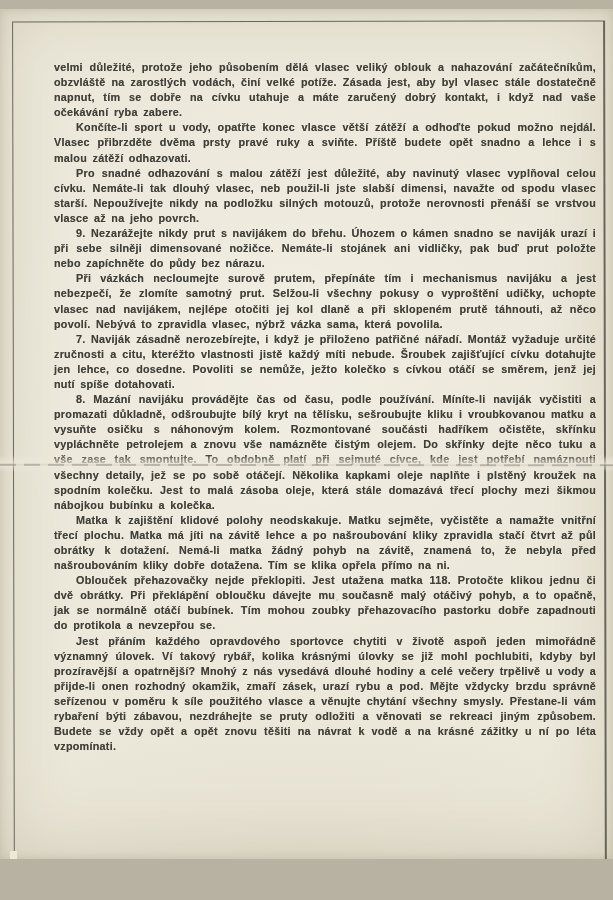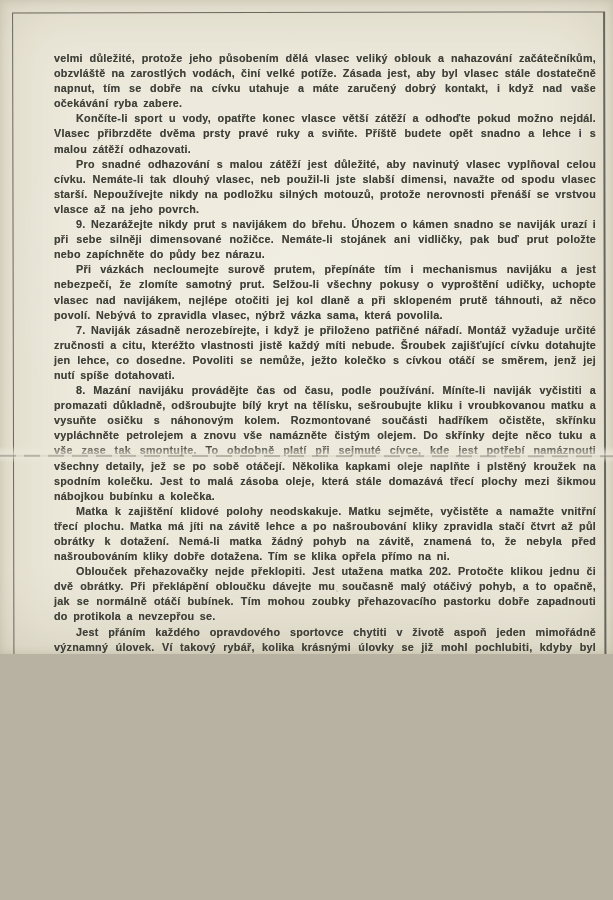--- a/index.html
+++ b/index.html
@@ -1,19 +1,19 @@
 <!DOCTYPE html>
 <html><head>
 <meta charset="utf-8">
 <style>
   html,body { margin:0; padding:0; background:#b7b2a2; }
   .page {
     position:relative;
-    width:613px; height:654px;
-    margin:0 auto;
+    width:613px; height:850px;
+    margin:9px auto;
     background:#ece8da;
     background-image:
       radial-gradient(ellipse 70% 55% at 48% 42%, rgba(255,255,255,.22), rgba(255,255,255,0) 70%),
       radial-gradient(ellipse 120% 30% at 50% 100%, rgba(140,125,85,.08), rgba(0,0,0,0) 60%);
     box-shadow: inset 0 0 70px rgba(110,98,60,.20), inset 0 0 10px rgba(90,80,50,.18);
     overflow:hidden;
     font-family:"Liberation Sans", sans-serif;
   }
   .frame {
     position:absolute;
@@ -81,21 +81,21 @@
 
   <div class="content">
     <p class="para first">velmi důležité, protože jeho působením dělá vlasec veliký oblouk a nahazování začátečníkům, obzvláště na zarostlých vodách, činí velké potíže. Zásada jest, aby byl vlasec stále dostatečně napnut, tím se dobře na cívku utahuje a máte zaručený dobrý kontakt, i když nad vaše očekávání ryba zabere.</p>
     <p class="para">Končíte-li sport u vody, opatřte konec vlasce větší zátěží a odhoďte pokud možno nejdál. Vlasec přibrzděte dvěma prsty pravé ruky a sviňte. Příště budete opět snadno a lehce i s malou zátěží odhazovati.</p>
     <p class="para">Pro snadné odhazování s malou zátěží jest důležité, aby navinutý vlasec vyplňoval celou cívku. Nemáte-li tak dlouhý vlasec, neb použil-li jste slabší dimensi, navažte od spodu vlasec starší. Nepoužívejte nikdy na podložku silných motouzů, protože nerovnosti přenáší se vrstvou vlasce až na jeho povrch.</p>
     <p class="para">9. Nezarážejte nikdy prut s navijákem do břehu. Úhozem o kámen snadno se naviják urazí i při sebe silněji dimensované nožičce. Nemáte-li stojánek ani vidličky, pak buď prut položte nebo zapíchněte do půdy bez nárazu.</p>
     <p class="para">Při vázkách necloumejte surově prutem, přepínáte tím i mechanismus navijáku a jest nebezpečí, že zlomíte samotný prut. Selžou-li všechny pokusy o vyproštění udičky, uchopte vlasec nad navijákem, nejlépe otočiti jej kol dlaně a při sklopeném prutě táhnouti, až něco povolí. Nebývá to zpravidla vlasec, nýbrž vázka sama, která povolila.</p>
     <p class="para">7. Naviják zásadně nerozebírejte, i když je přiloženo patřičné nářadí. Montáž vyžaduje určité zručnosti a citu, kteréžto vlastnosti jistě každý míti nebude. Šroubek zajišťující cívku dotahujte jen lehce, co dosedne. Povoliti se nemůže, ježto kolečko s cívkou otáčí se směrem, jenž jej nutí spíše dotahovati.</p>
     <p class="para">8. Mazání navijáku provádějte čas od času, podle používání. Míníte-li naviják vyčistiti a promazati důkladně, odšroubujte bílý kryt na tělísku, sešroubujte kliku i vroubkovanou matku a vysuňte osičku s náhonovým kolem. Rozmontované součásti hadříkem očistěte, skřínku vypláchněte petrolejem a znovu vše namázněte čistým olejem. Do skřínky dejte něco tuku a vše zase tak smontujte. To obdobně platí při sejmuté cívce, kde jest potřebí namáznouti všechny detaily, jež se po sobě otáčejí. Několika kapkami oleje naplňte i plstěný kroužek na spodním kolečku. Jest to malá zásoba oleje, která stále domazává třecí plochy mezi šikmou nábojkou bubínku a kolečka.</p>
     <p class="para">Matka k zajištění klidové polohy neodskakuje. Matku sejměte, vyčistěte a namažte vnitřní třecí plochu. Matka má jíti na závitě lehce a po našroubování kliky zpravidla stačí čtvrt až půl obrátky k dotažení. Nemá-li matka žádný pohyb na závitě, znamená to, že nebyla před našroubováním kliky dobře dotažena. Tím se klika opřela přímo na ni.</p>
-    <p class="para">Oblouček přehazovačky nejde překlopiti. Jest utažena matka 202. Protočte klikou jednu či dvě obrátky. Při překlápění obloučku dávejte mu současně malý otáčivý pohyb, a to opačně, jak se normálně otáčí bubínek. Tím mohou zoubky přehazovacího pastorku dobře zapadnouti do protikola a nevzepřou se.</p>
+    <p class="para">Oblouček přehazovačky nejde překlopiti. Jest utažena matka 118. Protočte klikou jednu či dvě obrátky. Při překlápění obloučku dávejte mu současně malý otáčivý pohyb, a to opačně, jak se normálně otáčí bubínek. Tím mohou zoubky přehazovacího pastorku dobře zapadnouti do protikola a nevzepřou se.</p>
     <p class="para">Jest přáním každého opravdového sportovce chytiti v životě aspoň jeden mimořádně významný úlovek. Ví takový rybář, kolika krásnými úlovky se již mohl pochlubiti, kdyby byl prozíravější a opatrnější? Mnohý z nás vysedává dlouhé hodiny a celé večery trpělivě u vody a přijde-li onen rozhodný okamžik, zmaří zásek, urazí rybu a pod. Mějte vždycky brzdu správně seřízenou v poměru k síle použitého vlasce a věnujte chytání všechny smysly. Přestane-li vám rybaření býti zábavou, nezdráhejte se pruty odložiti a věnovati se rekreaci jiným způsobem. Budete se vždy opět a opět znovu těšiti na návrat k vodě a na krásné zážitky u ní po léta vzpomínati.</p>
   </div>
 
   <div class="crease"></div>
   <div class="crease-line"></div>
 
   <div class="speck s1"></div>
   <div class="speck s2"></div>
   <div class="speck s3"></div>
   <div class="speck s4"></div>

